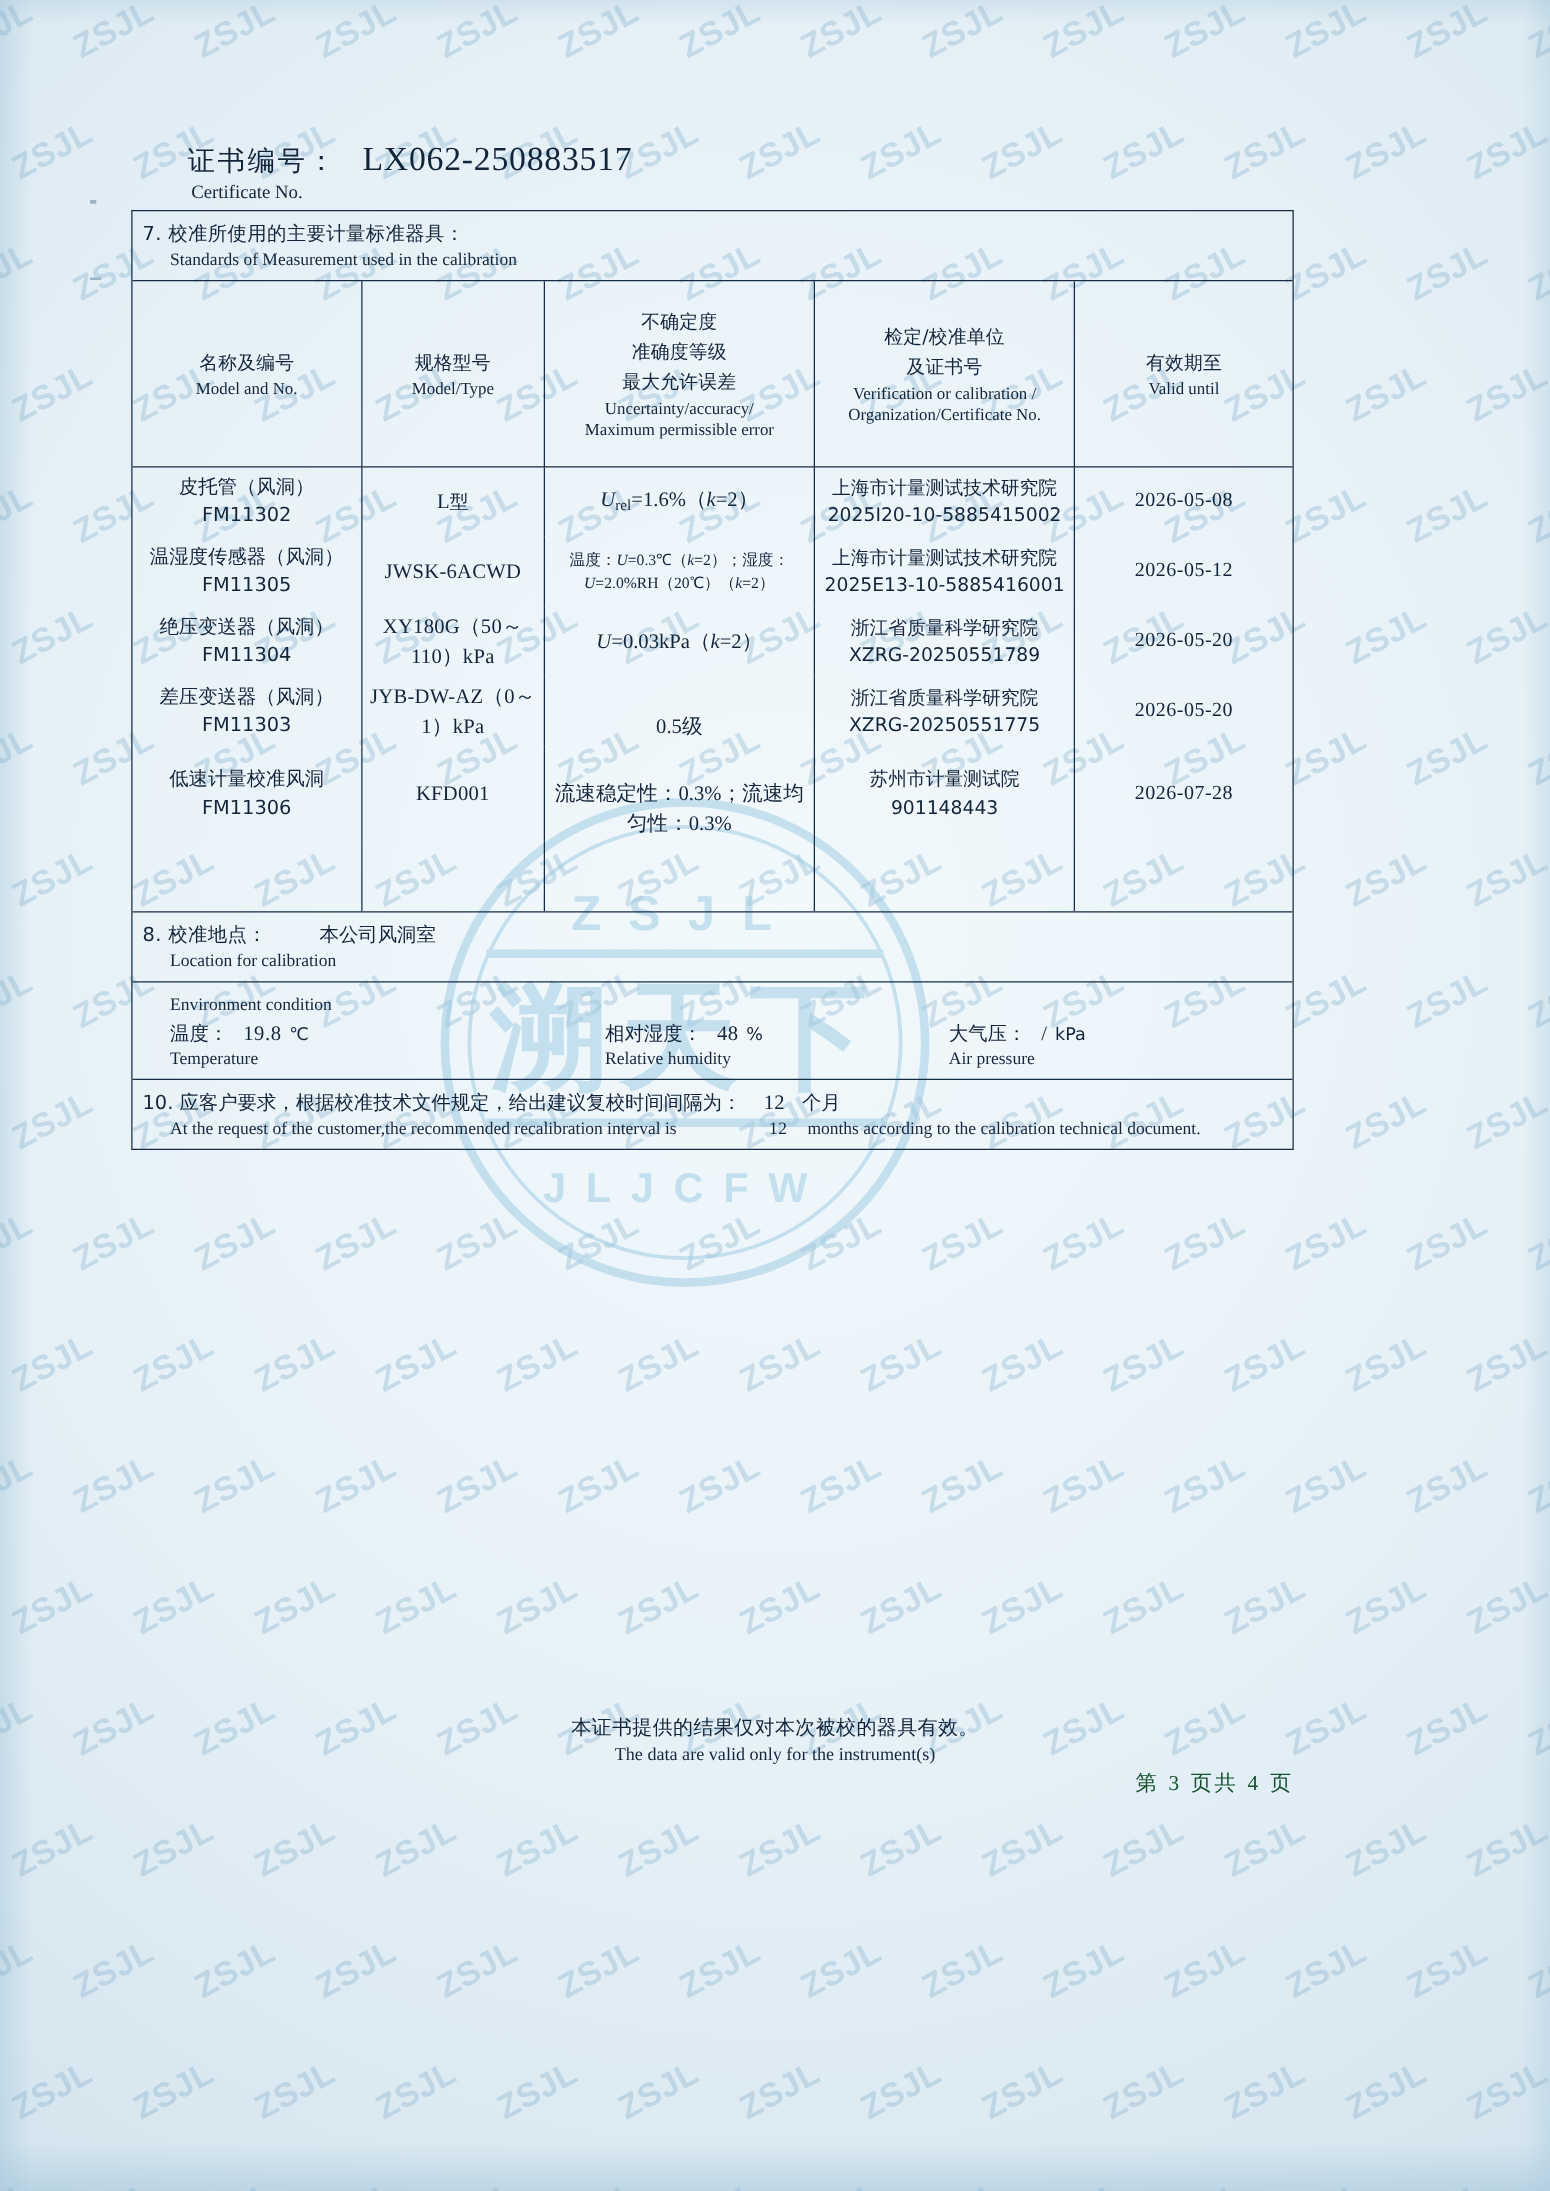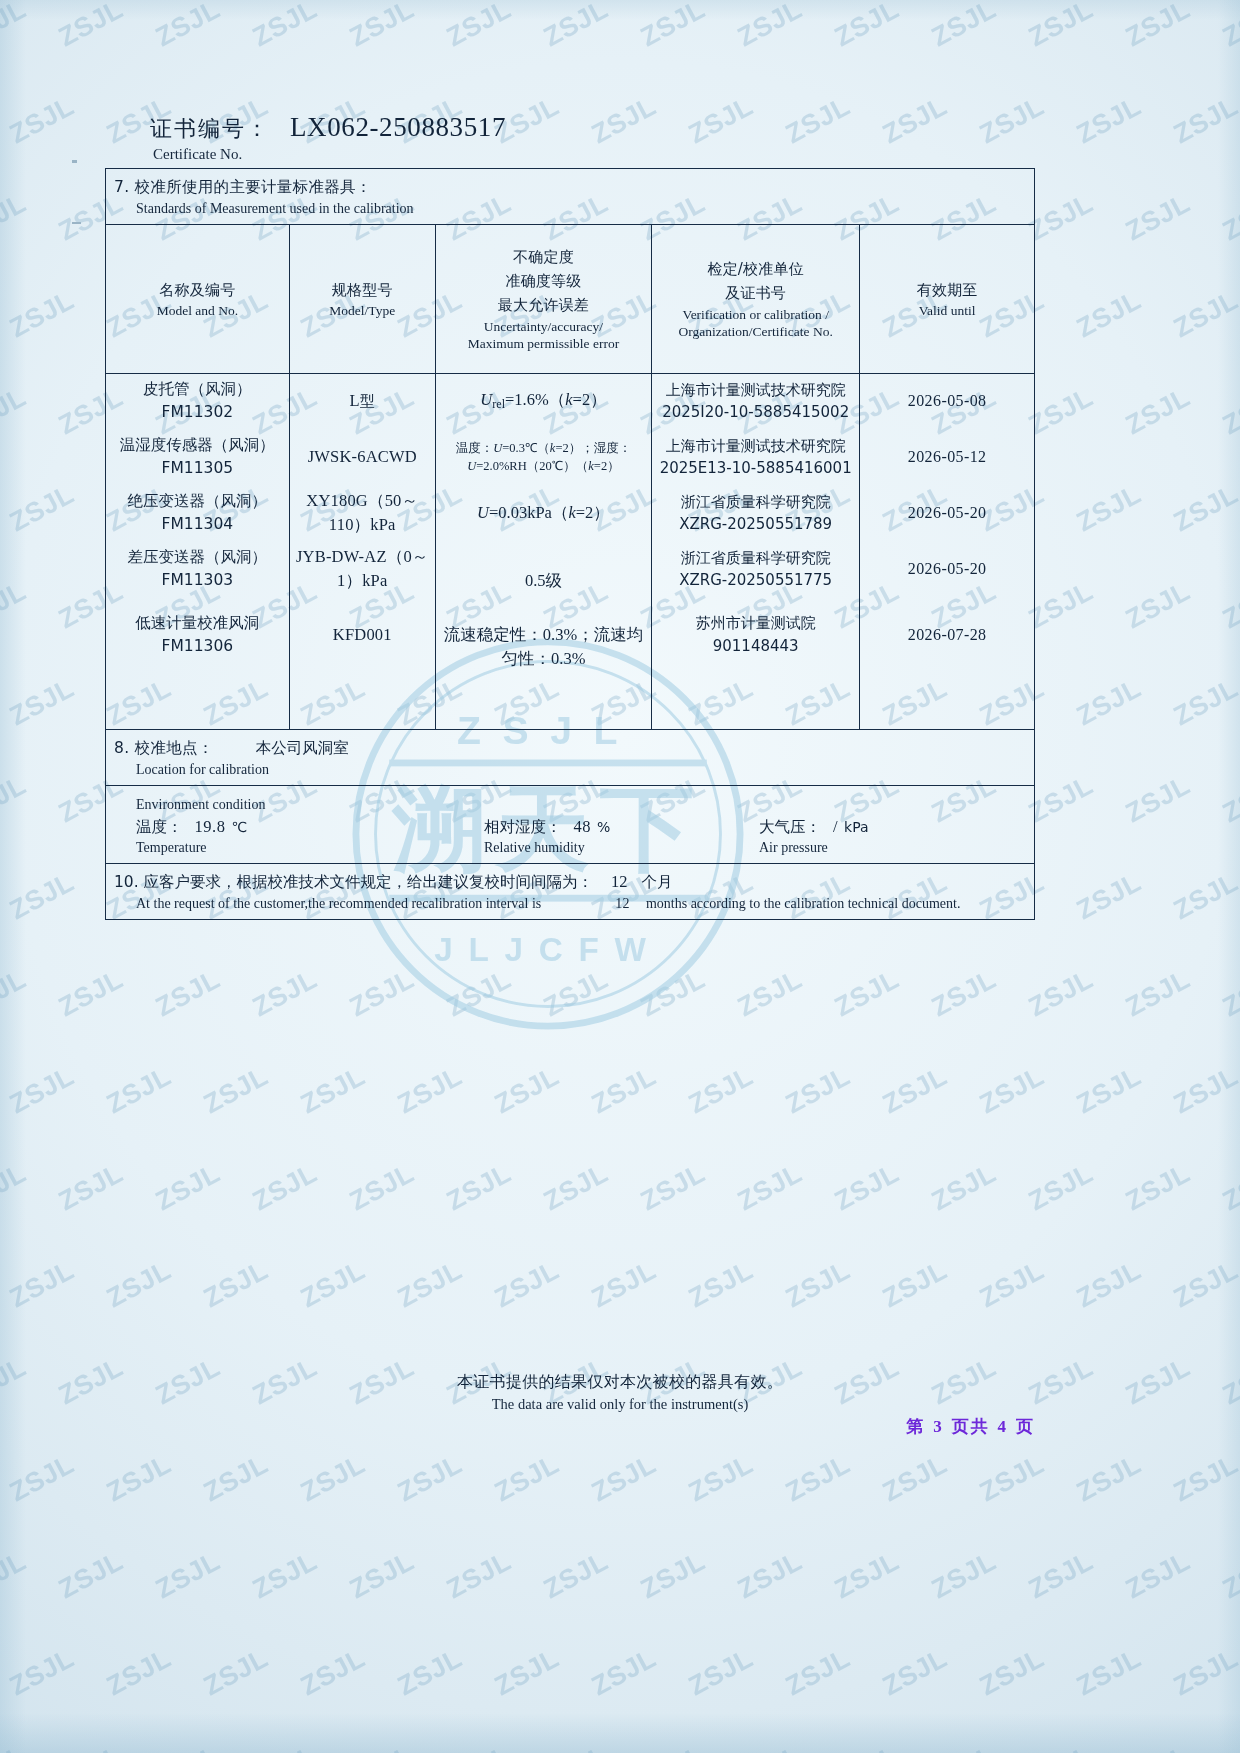--- a/index.html
+++ b/index.html
@@ -282,24 +282,23 @@
     margin-top: 3px;
   }
   .pageno {
     position: absolute;
     left: 0;
     top: 1415px;
     width: 1035px;
     text-align: right;
     font-family: "DejaVu Sans", sans-serif;
     font-size: 17px;
-    color: #6d28d9;
+    color: #14532d;
     letter-spacing: 2px;
     z-index: 3;
-    font-weight: bold;
   }
   .pageno .n { font-family: "Liberation Serif", serif; }
 
   
   .speck { position: absolute; background: #9ab4c6; z-index: 2; }
 </style>
 </head>
 <body>
 
 <div class="paper"></div>

